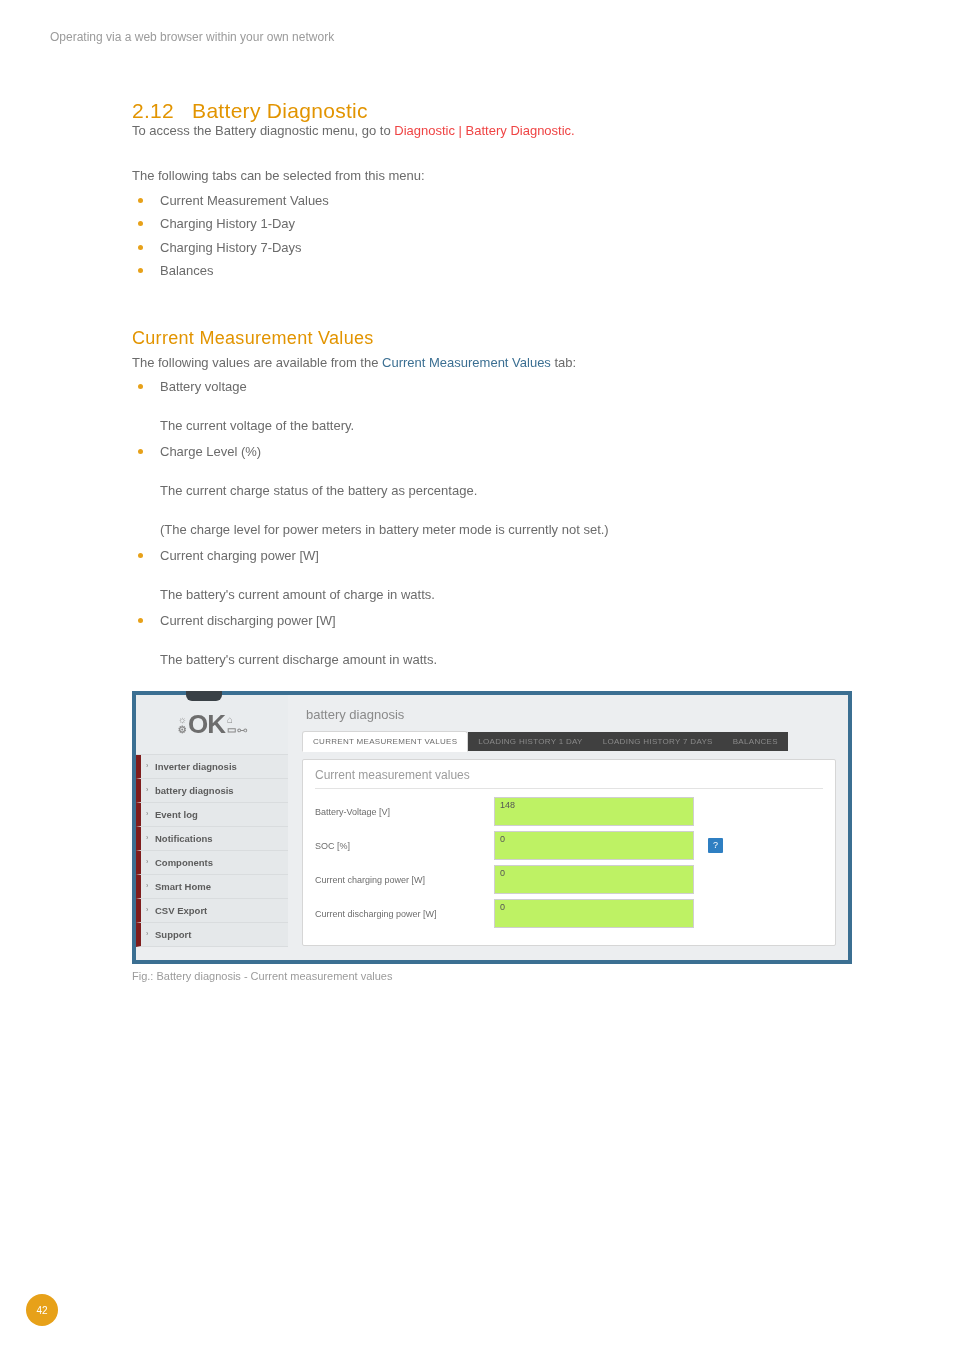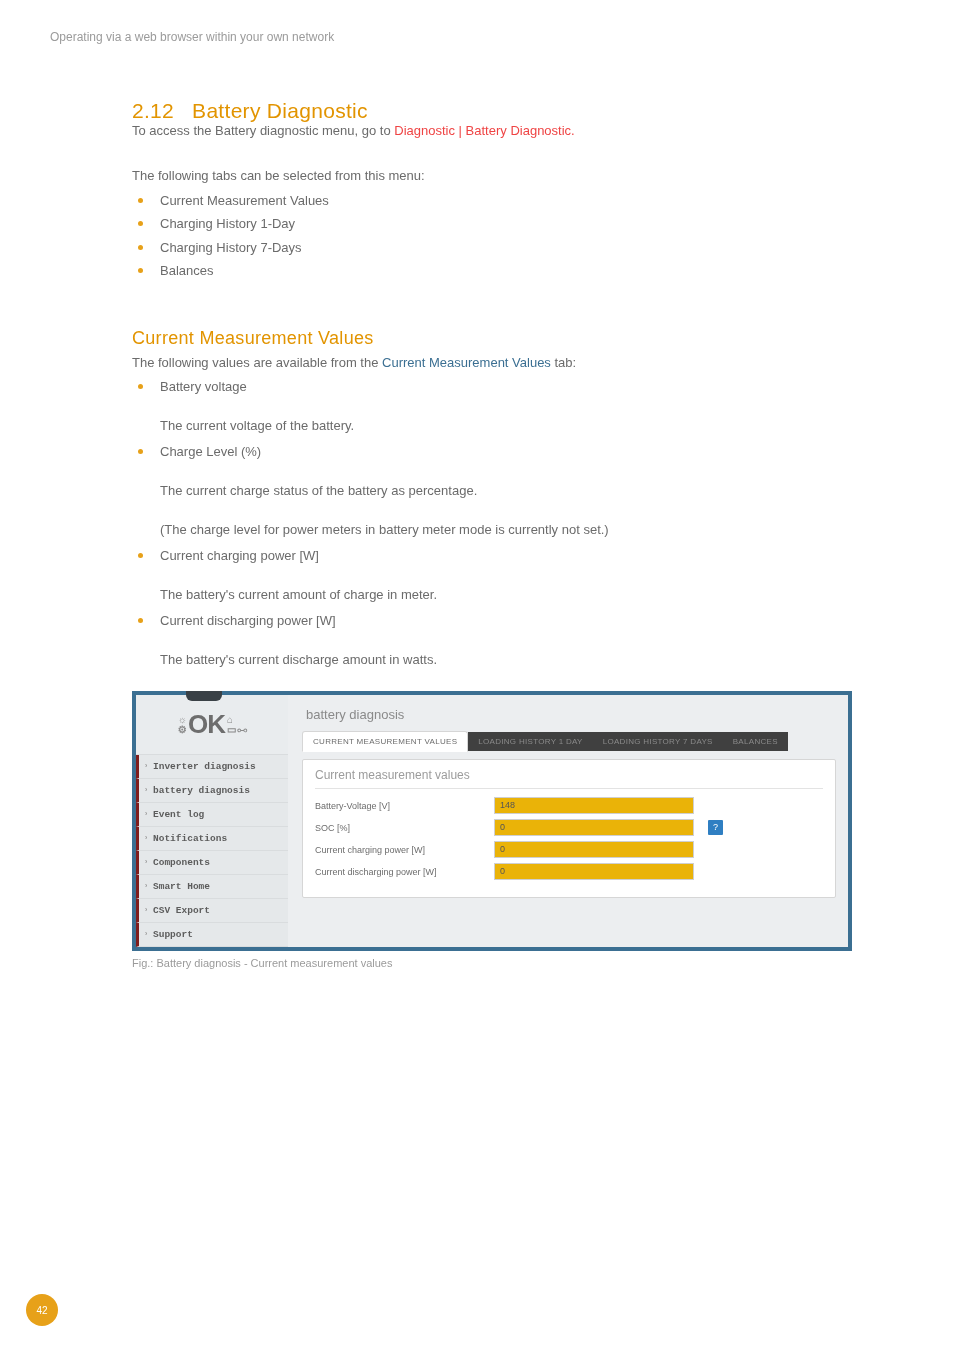--- a/index.html
+++ b/index.html
@@ -155,24 +155,23 @@
   .fig-nav {
     display: flex;
     flex-direction: column;
   }
   .fig-nav-item {
     font-size: 9.5px;
     font-weight: 700;
     color: #5c5c5c;
     padding: 6px 8px 6px 14px;
     border-bottom: 1px solid #d9dcde;
-    border-left: 3px solid #7f1d1d;
+    border-left: 5px solid #7f1d1d;
     background: #e5e8ea;
     position: relative;
-    font-family: Liberation Mono, monospace;
   }
   .fig-nav-item .chev {
     position: absolute;
     left: 5px;
     top: 7px;
     font-size: 7px;
     color: #999;
   }
   .fig-main {
     flex: 1;
@@ -228,23 +227,23 @@
     gap: 14px;
     margin-bottom: 5px;
   }
   .field-label {
     width: 165px;
     font-size: 9px;
     color: #6d6d6d;
   }
   .field-input {
     width: 200px;
-    height: 17px;
+    height: 29px;
     border: 1px solid #cfcfcf;
-    background: #eab308;
+    background: #bef264;
     font-size: 9px;
     color: #555;
     padding: 0 5px;
     line-height: 15px;
   }
   .help-badge {
     width: 15px;
     height: 15px;
     background: #2f7fc2;
     color: #fff;
@@ -308,21 +307,21 @@
         <div class="dt-title">Battery voltage</div>
         <div class="dt-desc">The current voltage of the battery.</div>
       </li>
       <li>
         <div class="dt-title">Charge Level (%)</div>
         <div class="dt-desc">The current charge status of the battery as percentage.</div>
         <div class="dt-desc">(The charge level for power meters in battery meter mode is currently not set.)</div>
       </li>
       <li>
         <div class="dt-title">Current charging power [W]</div>
-        <div class="dt-desc">The battery's current amount of charge in meter.</div>
+        <div class="dt-desc">The battery's current amount of charge in watts.</div>
       </li>
       <li>
         <div class="dt-title">Current discharging power [W]</div>
         <div class="dt-desc">The battery's current discharge amount in watts.</div>
       </li>
     </ul>
 
     <div class="figure">
       <div class="notch"></div>
       <div class="fig-body">

